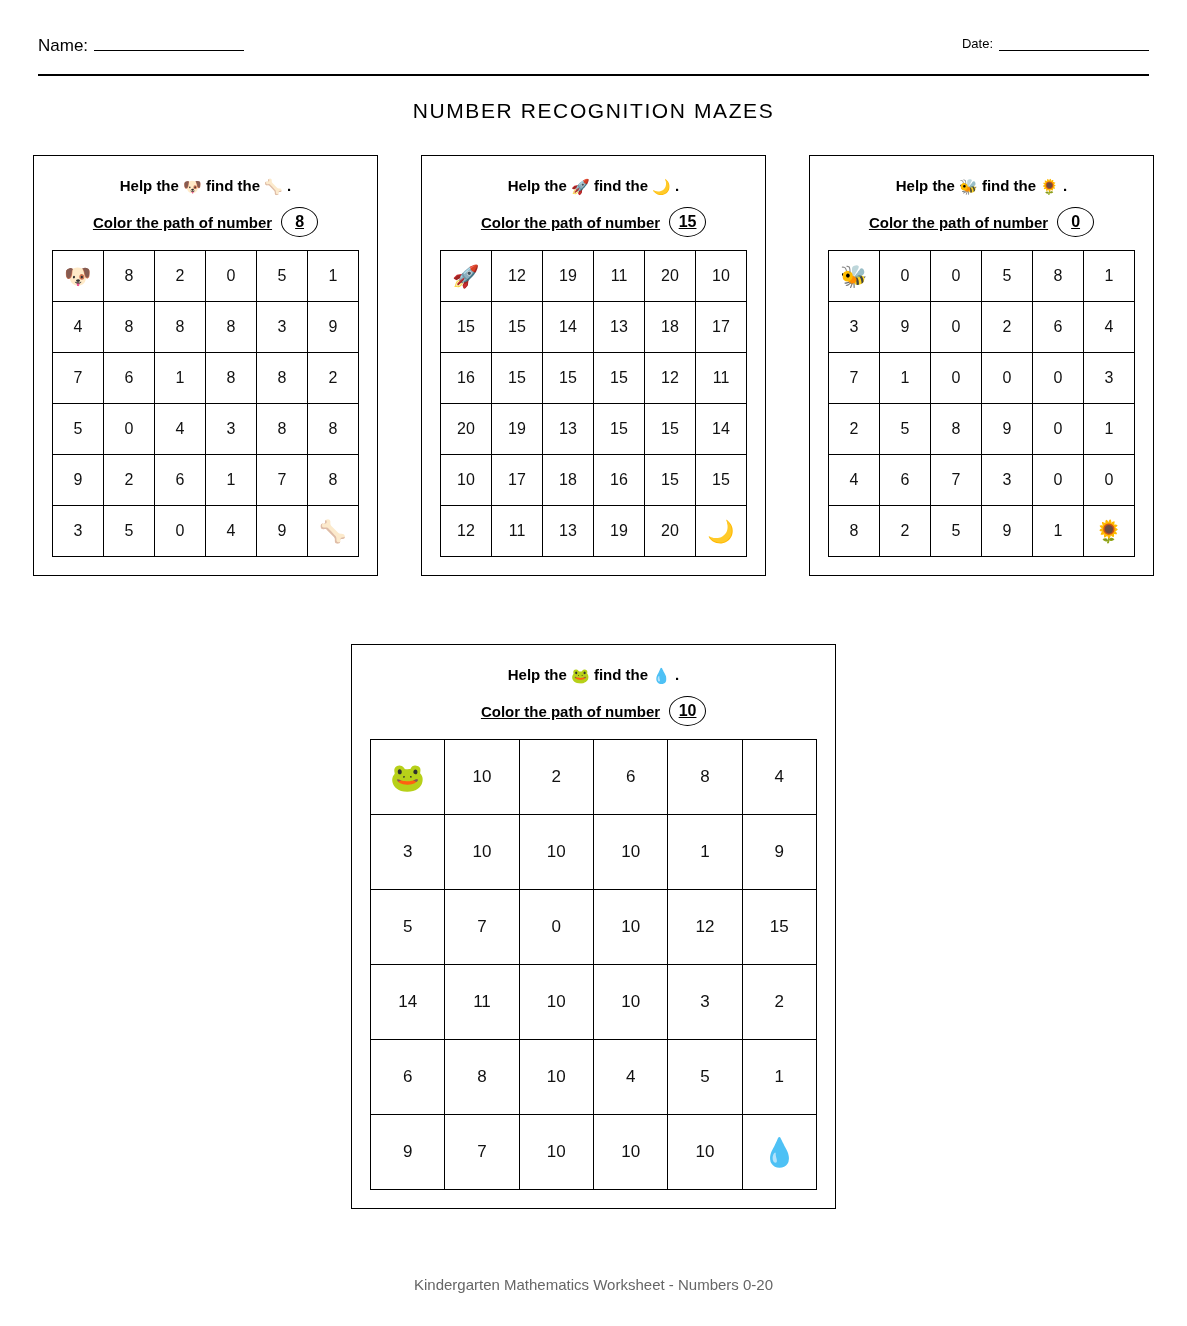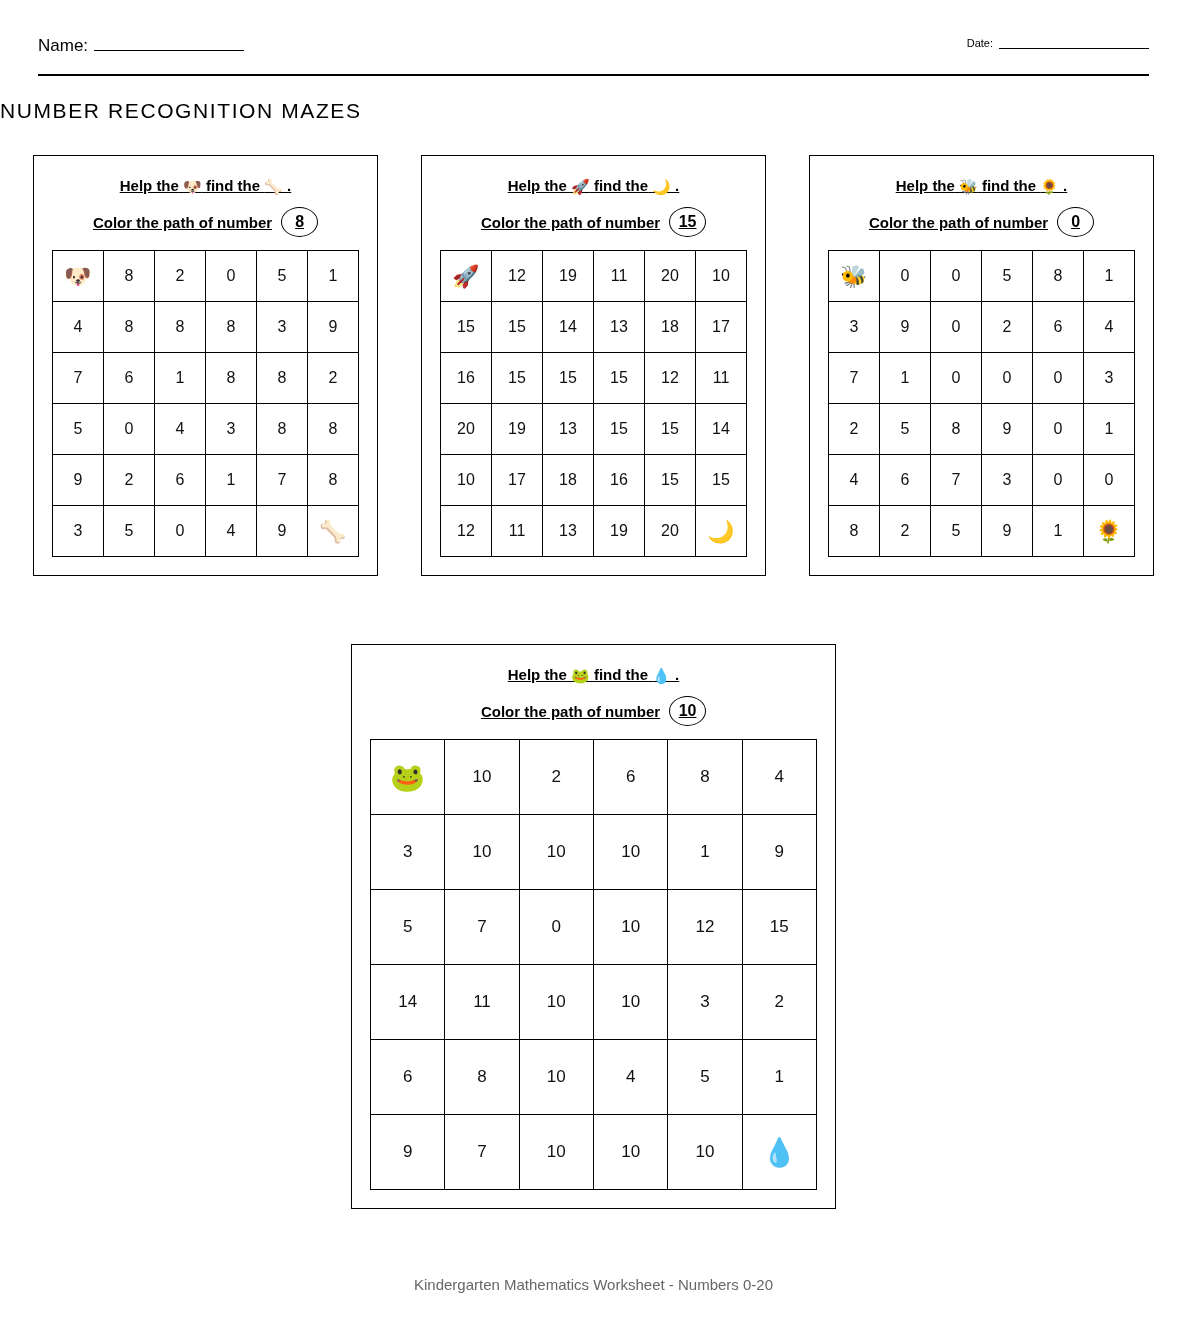--- a/index.html
+++ b/index.html
@@ -28,41 +28,42 @@
     top: 36px;
     display: flex;
     align-items: baseline;
     font-size: 17px;
   }
   .date-block {
     position: absolute;
     right: 38px;
     top: 36px;
     display: flex;
-    align-items: center;
-    font-size: 11px;
+    align-items: flex-end;
+    font-size: 13px;
   }
   .field-label { white-space: nowrap; }
   .field-rule {
     display: inline-block;
     width: 150px;
     border-bottom: 1.6px solid #000;
     margin-left: 6px;
     height: 13px;
   }
   .header-rule {
     position: absolute;
     left: 38px;
     right: 38px;
     top: 74px;
     border-bottom: 2.2px solid #000;
   }
 
   
   .worksheet-title {
+    text-align: center;
     font-size: 21px;
     letter-spacing: 1.6px;
     margin-top: 21px;
     font-weight: 400;
   }
 
   
   .maze-row {
     display: flex;
     justify-content: center;
@@ -83,21 +84,20 @@
     text-align: center;
     font-weight: bold;
     font-size: 15px;
     line-height: 1.0;
   }
   .maze-card.large .prompt { font-size: 15px; }
 
   .prompt-line-1 {
     margin: 8px 0 0 0;
     white-space: nowrap;
-    text-decoration: underline;
   }
   .prompt-line-2 {
     margin: 12px 0 0 0;
     display: flex;
     align-items: center;
     justify-content: center;
     gap: 9px;
     white-space: nowrap;
     text-decoration: underline;
   }

